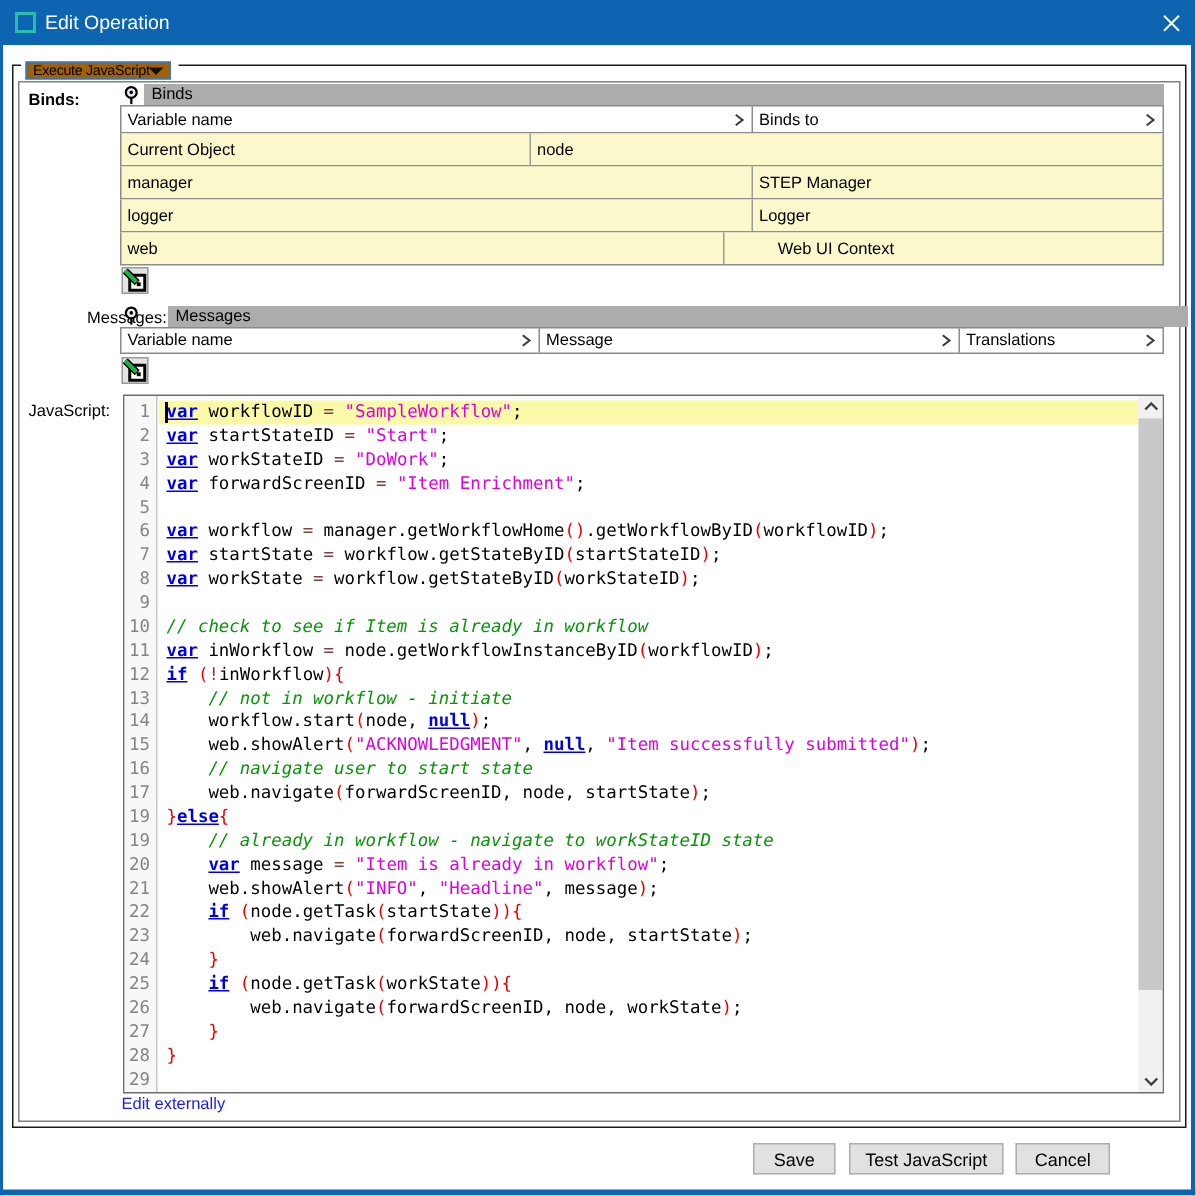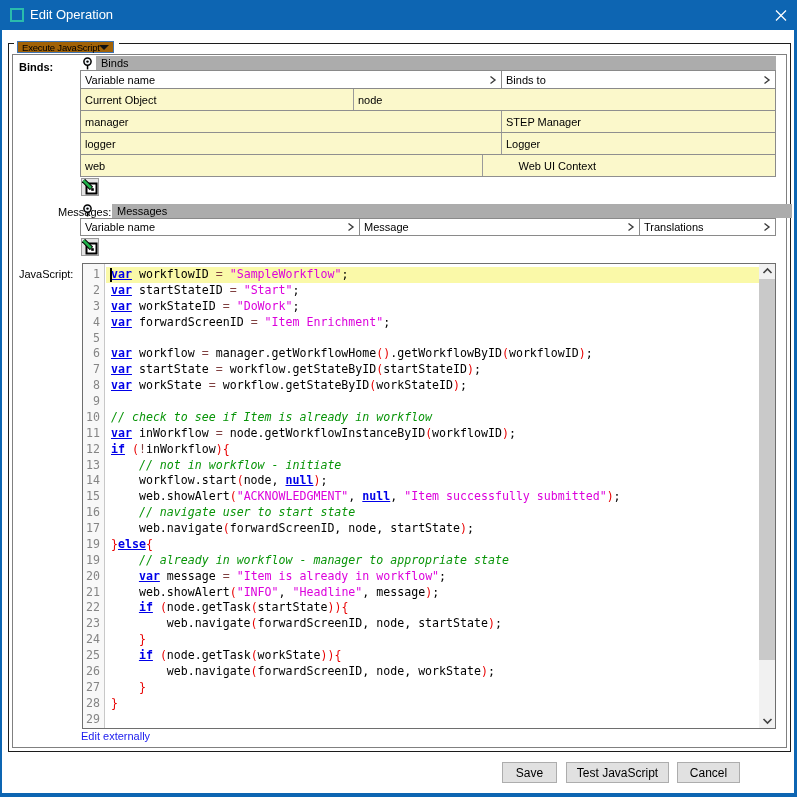--- a/index.html
+++ b/index.html
@@ -253,21 +253,21 @@
       <div class="crow"></div>
       <div class="crow"><span class="tk-c">// check to see if Item is already in workflow</span></div>
       <div class="crow"><span class="tk-k">var</span><span> inWorkflow </span><span class="tk-o">=</span><span> node.getWorkflowInstanceByID</span><span class="tk-r">(</span><span>workflowID</span><span class="tk-r">)</span><span>;</span></div>
       <div class="crow"><span class="tk-k">if</span><span> </span><span class="tk-r">(</span><span class="tk-o">!</span><span>inWorkflow</span><span class="tk-r">)</span><span class="tk-r">{</span></div>
       <div class="crow"><span>    </span><span class="tk-c">// not in workflow - initiate</span></div>
       <div class="crow"><span>    workflow.start</span><span class="tk-r">(</span><span>node, </span><span class="tk-k">null</span><span class="tk-r">)</span><span>;</span></div>
       <div class="crow"><span>    web.showAlert</span><span class="tk-r">(</span><span class="tk-s">"ACKNOWLEDGMENT"</span><span>, </span><span class="tk-k">null</span><span>, </span><span class="tk-s">"Item successfully submitted"</span><span class="tk-r">)</span><span>;</span></div>
       <div class="crow"><span>    </span><span class="tk-c">// navigate user to start state</span></div>
       <div class="crow"><span>    web.navigate</span><span class="tk-r">(</span><span>forwardScreenID, node, startState</span><span class="tk-r">)</span><span>;</span></div>
       <div class="crow"><span class="tk-r">}</span><span class="tk-k">else</span><span class="tk-r">{</span></div>
-      <div class="crow"><span>    </span><span class="tk-c">// already in workflow - manager to appropriate state</span></div>
+      <div class="crow"><span>    </span><span class="tk-c">// already in workflow - navigate to workStateID state</span></div>
       <div class="crow"><span>    </span><span class="tk-k">var</span><span> message </span><span class="tk-o">=</span><span> </span><span class="tk-s">"Item is already in workflow"</span><span>;</span></div>
       <div class="crow"><span>    web.showAlert</span><span class="tk-r">(</span><span class="tk-s">"INFO"</span><span>, </span><span class="tk-s">"Headline"</span><span>, message</span><span class="tk-r">)</span><span>;</span></div>
       <div class="crow"><span>    </span><span class="tk-k">if</span><span> </span><span class="tk-r">(</span><span>node.getTask</span><span class="tk-r">(</span><span>startState</span><span class="tk-r">))</span><span class="tk-r">{</span></div>
       <div class="crow"><span>        web.navigate</span><span class="tk-r">(</span><span>forwardScreenID, node, startState</span><span class="tk-r">)</span><span>;</span></div>
       <div class="crow"><span>    </span><span class="tk-r">}</span></div>
       <div class="crow"><span>    </span><span class="tk-k">if</span><span> </span><span class="tk-r">(</span><span>node.getTask</span><span class="tk-r">(</span><span>workState</span><span class="tk-r">))</span><span class="tk-r">{</span></div>
       <div class="crow"><span>        web.navigate</span><span class="tk-r">(</span><span>forwardScreenID, node, workState</span><span class="tk-r">)</span><span>;</span></div>
       <div class="crow"><span>    </span><span class="tk-r">}</span></div>
       <div class="crow"><span class="tk-r">}</span></div>
       <div class="crow"></div>

